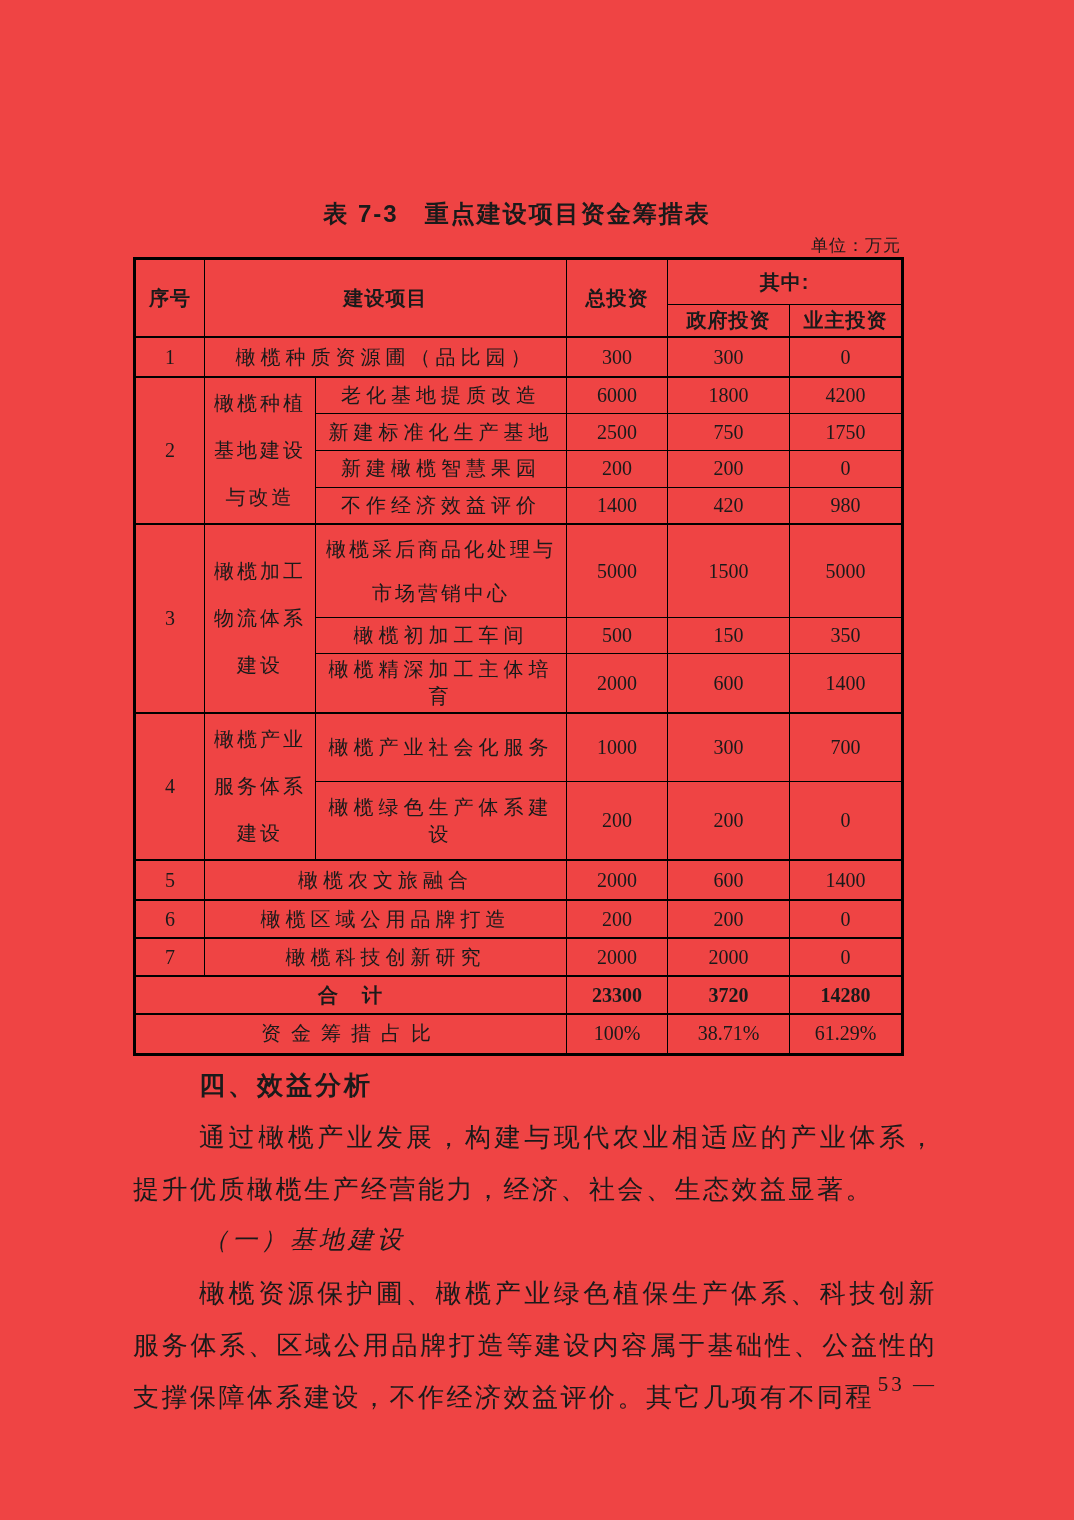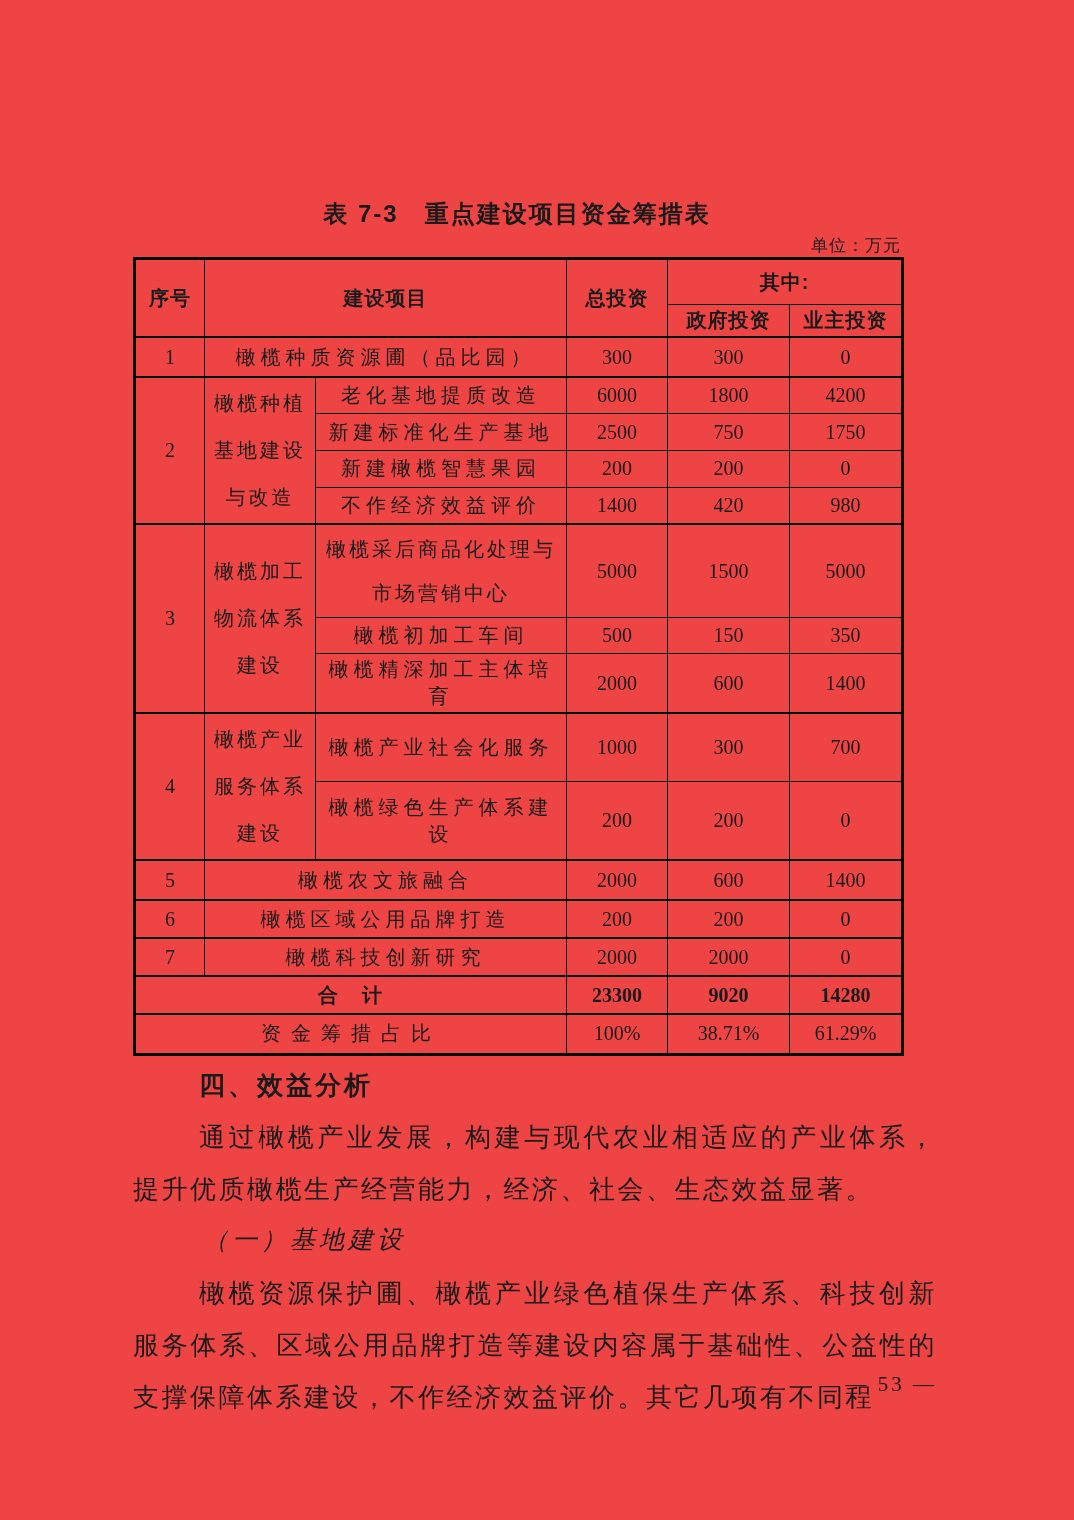--- a/index.html
+++ b/index.html
@@ -226,21 +226,21 @@
         <tr class="thick" style="height:38px">
           <td>7</td>
           <td colspan="2" class="txt">橄榄科技创新研究</td>
           <td>2000</td>
           <td>2000</td>
           <td>0</td>
         </tr>
         <tr class="thick total-row" style="height:38px">
           <td colspan="3" class="lbl">合　计</td>
           <td>23300</td>
-          <td>9020</td>
+          <td>3720</td>
           <td>14280</td>
         </tr>
         <tr class="thick ratio-row" style="height:40px">
           <td colspan="3" class="lbl txt">资金筹措占比</td>
           <td>100%</td>
           <td>38.71%</td>
           <td>61.29%</td>
         </tr>
       </tbody>
     </table>

